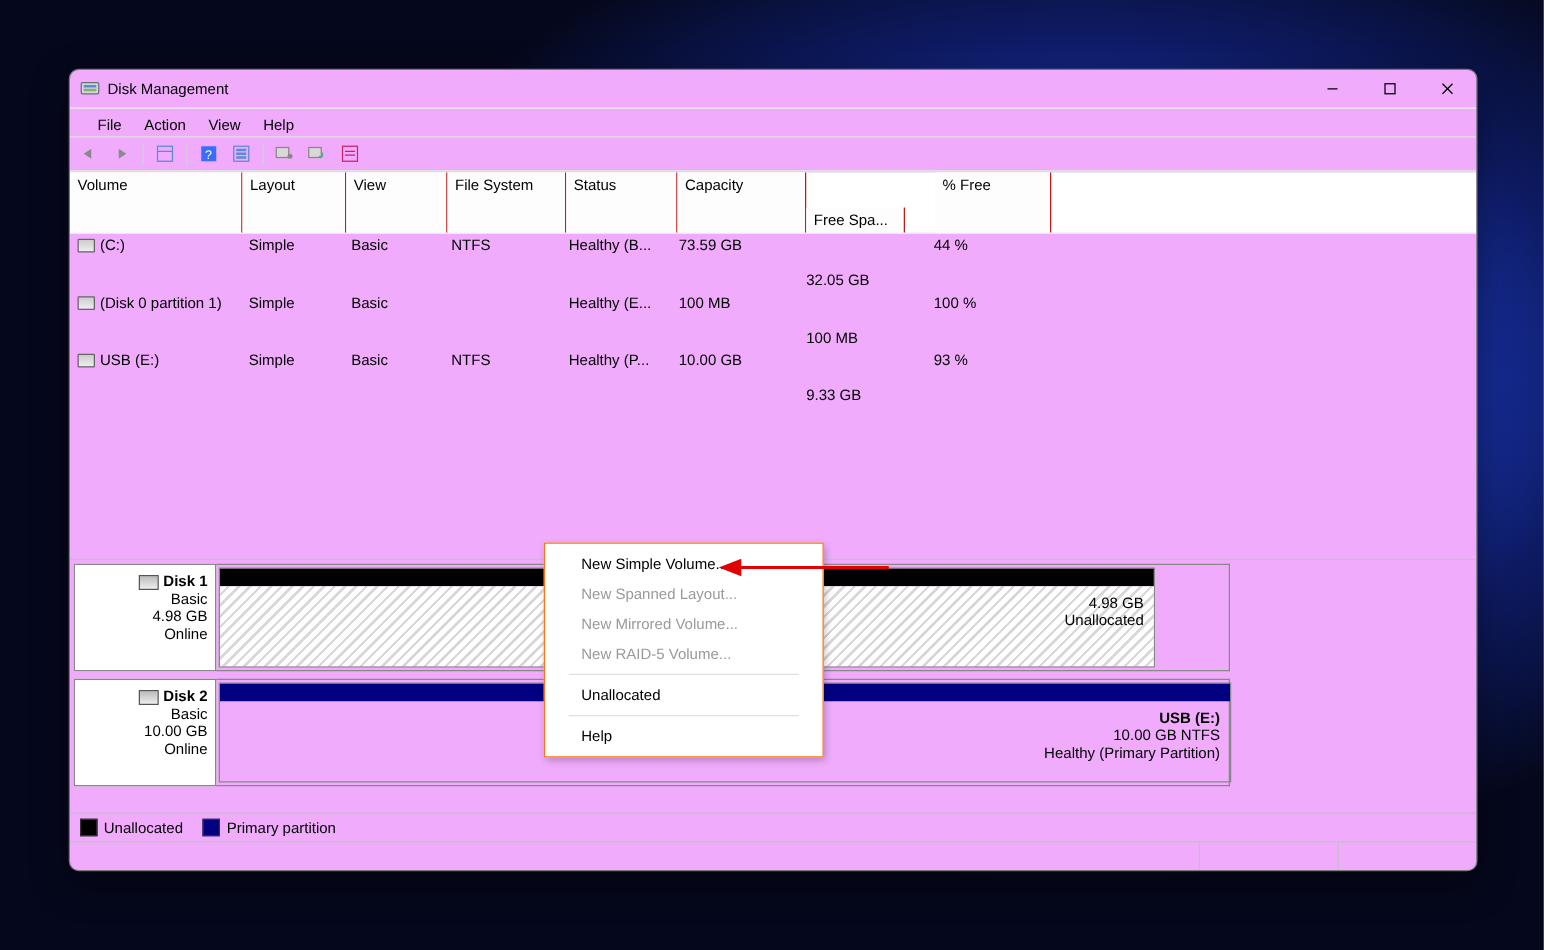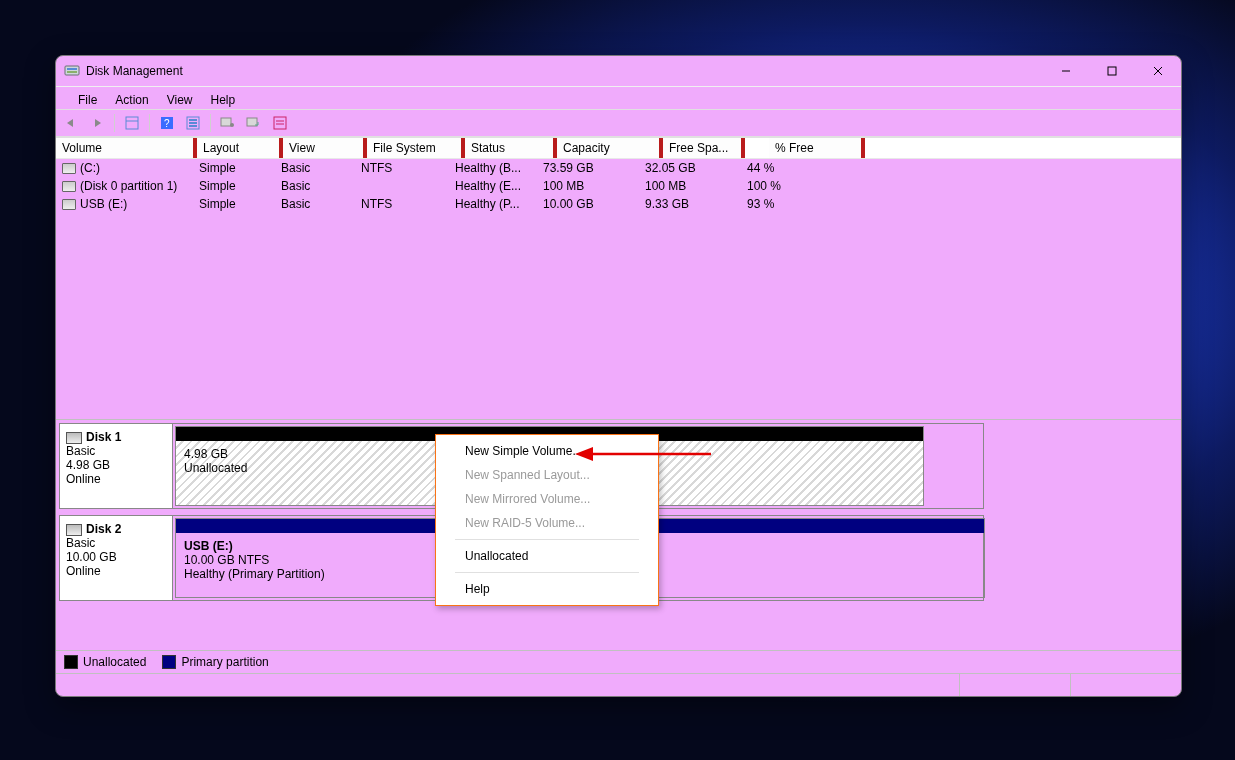--- a/index.html
+++ b/index.html
@@ -22,30 +22,30 @@
   .titlebar .spacer{flex:1;}
   .winbtn{width:46px;height:30px;display:flex;align-items:center;justify-content:center;}
   .menubar{height:22px;display:flex;align-items:flex-end;padding:0 14px;gap:2px;border-top:1px solid #f0f0f0;}
   .menubar span{padding:2px 8px;}
   .toolbar{height:26px;border-top:1px solid #e0e0e0;border-bottom:1px solid #e0e0e0;display:flex;align-items:center;padding:0 4px;gap:4px;}
   .tb-btn{width:20px;height:20px;display:flex;align-items:center;justify-content:center;border:1px solid transparent;}
   .tb-sep{width:1px;height:18px;background:#d0d0d0;margin:0 2px;}
   
   .vol-table{border-top:1px solid #e0e0e0;flex:0 0 auto;}
   .vol-head{display:flex;background:#fff;border-bottom:1px solid #e8e8e8;}
-  .vol-head .col{border-right:4px solid #b91c1c;padding:3px 6px;background:#fdfdfd;position:relative;}
+  .vol-head .col{border-right:1px solid #b91c1c;padding:3px 6px;background:#fdfdfd;position:relative;}
   .vol-body{height:260px;overflow:auto;}
   .vol-row{display:flex;}
   .vol-row .col{padding:2px 6px;white-space:nowrap;overflow:hidden;text-overflow:ellipsis;}
   .col.c0{width:125px;} .col.c1{width:70px;} .col.c2{width:68px;} .col.c3{width:82px;}
-  .col.c4{width:76px;} .col.c5{width:90px;} .col.c6{width:66px;} .col.c7{width:80px;margin-left:24px;}
+  .col.c4{width:76px;} .col.c5{width:90px;} .col.c6{width:66px;margin-top:28px;} .col.c7{width:80px;margin-left:24px;}
   .drive-icon{display:inline-block;width:12px;height:9px;border:1px solid #666;border-radius:1px;background:linear-gradient(#ccc,#eee);margin-right:4px;vertical-align:middle;}
   
   .disk-area{border-top:1px solid #c0c0c0;flex:1;overflow:auto;padding:3px 3px 0 3px;}
-  .disk-panel{display:flex;margin-bottom:6px;}
+  .disk-panel{display:flex;margin-bottom:6px;text-align:right;}
   .disk-info{width:100px;border:1px solid #888;padding:6px 6px;background:#fff;}
   .disk-info .dname{font-weight:bold;}
   .disk-info .di-icon{display:inline-block;width:14px;height:10px;border:1px solid #555;background:linear-gradient(#bbb,#eee);margin-right:4px;vertical-align:middle;}
   .disk-parts{flex:1;border:1px solid #888;border-left:none;display:flex;flex-direction:column;}
   .part-cap{height:14px;}
   .part-cap.black{background:#000;}
   .part-cap.navy{background:#000080;}
   .part-body{flex:1;padding:6px 8px;position:relative;}
   .part-body.hatched{
     background:repeating-linear-gradient(135deg,#fff,#fff 4px,#d8d8d8 4px,#d8d8d8 6px);

